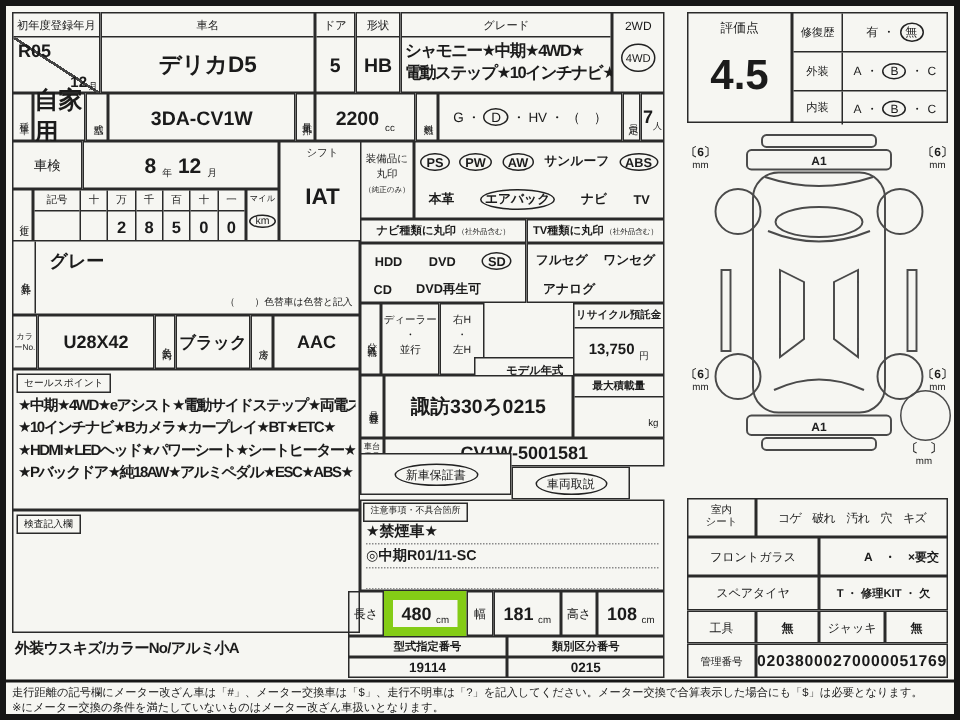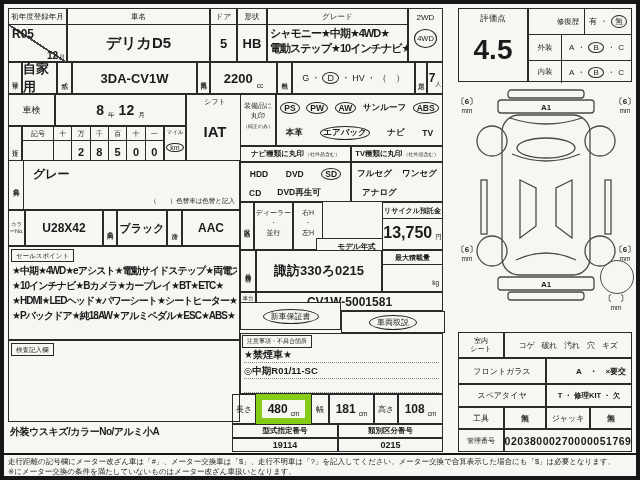--- a/index.html
+++ b/index.html
@@ -64,21 +64,21 @@
     </div>
   </div>
   <div class="cell" style="left:404px;top:4px;width:35px;height:54px;">
     <div class="nb" style="text-align:center;font-size:8px;padding-top:4px;">2WD</div>
     <div class="nb ctr" style="height:32px;">
       <span class="circ" style="font-size:7.5px;padding:4px 2px;">4WD</span>
     </div>
   </div>
 
   <div class="cell vlab" style="left:4px;top:58px;width:14px;height:32px;">車種</div>
-  <div class="cell ctr v" style="left:18px;top:58px;width:35px;height:32px;font-size:13px;">自家用</div>
+  <div class="cell ctr v" style="left:18px;top:58px;width:35px;height:32px;font-size:16px;">自家用</div>
   <div class="cell vlab" style="left:53px;top:58px;width:15px;height:32px;">型式</div>
   <div class="cell ctr v" style="left:68px;top:58px;width:125px;height:32px;font-size:13px;">3DA-CV1W</div>
   <div class="cell vlab" style="left:193px;top:58px;width:13px;height:32px;">排気量</div>
   <div class="cell ctr" style="left:206px;top:58px;width:67px;height:32px;">
     <span class="v" style="font-size:13px;">2200</span>
     <span class="tiny" style="align-self:flex-end;margin:0 0 4px 4px;">cc</span>
   </div>
   <div class="cell vlab" style="left:273px;top:58px;width:15px;height:32px;">燃料</div>
   <div class="cell ctr" style="left:288px;top:58px;width:123px;height:32px;font-size:9px;gap:2px;">
     <span>G</span>
@@ -223,21 +223,21 @@
   <div class="cell" style="left:312px;top:198px;width:81px;height:48px;margin-top:36px;">
     <div class="hd" style="font-weight:bold;">モデル年式</div>
     <div style="display:flex;justify-content:flex-end;align-items:flex-end;gap:5px;height:26px;padding:0 4px 3px 0;">
       <span class="tiny">年</span>
       <span style="font-size:8px;font-weight:bold;">不明</span>
     </div>
   </div>
   <div class="cell" style="left:378px;top:198px;width:61px;height:48px;">
     <div class="hd" style="font-weight:bold;font-size:7px;">リサイクル預託金</div>
     <div style="display:flex;justify-content:center;align-items:center;gap:3px;height:28px;">
-      <span class="v" style="font-size:16px;">13,750</span>
+      <span class="v" style="font-size:10px;">13,750</span>
       <span class="tiny" style="margin-top:8px;">円</span>
     </div>
   </div>
 
   <div class="cell" style="left:4px;top:242px;width:232px;height:94px;">
     <div class="tab" style="left:2px;top:2px;position:absolute;">セールスポイント</div>
     <div style="position:absolute;left:3px;top:16px;right:2px;">
       <div class="salesline">★中期★4WD★eアシスト★電動サイドステップ★両電スラ★</div>
       <div class="salesline">★10インチナビ★Bカメラ★カープレイ★BT★ETC★</div>
       <div class="salesline">★HDMI★LEDヘッド★パワーシート★シートヒーター★</div>
@@ -253,21 +253,21 @@
   </div>
 
   <div class="cell" style="left:236px;top:288px;width:16px;height:19px;">
     <div class="ctr" style="height:100%;font-size:5.5px;text-align:center;line-height:1.2;">車台番号</div>
   </div>
   <div class="cell ctr v" style="left:252px;top:288px;width:187px;height:19px;font-size:12px;">CV1W-5001581</div>
 
   <div class="cell ctr" style="left:236px;top:298px;width:101px;height:28px;">
     <span class="circw" style="font-size:8px;">新車保証書</span>
   </div>
-  <div class="cell ctr" style="left:337px;top:307px;width:104px;height:22px;">
+  <div class="cell ctr" style="left:337px;top:307px;width:79px;height:22px;">
     <span class="circw" style="font-size:8px;">車両取説</span>
   </div>
 
   <div class="cell" style="left:236px;top:329px;width:203px;height:61px;">
     <div class="tab" style="left:1px;top:1px;position:absolute;font-size:6px;">注意事項・不具合箇所</div>
     <div class="v dotl" style="position:absolute;left:3px;top:13px;right:3px;font-size:10px;line-height:15px;">★禁煙車★</div>
     <div class="v dotl" style="position:absolute;left:3px;top:29px;right:3px;font-size:9.5px;line-height:15px;">◎中期R01/11-SC</div>
     <div class="dotl" style="position:absolute;left:3px;top:45px;right:3px;height:13px;"></div>
   </div>
 
@@ -297,21 +297,21 @@
   <div class="cell ctr" style="left:228px;top:420px;width:106px;height:14px;font-size:7.5px;font-weight:bold;">型式指定番号</div>
   <div class="cell ctr" style="left:334px;top:420px;width:105px;height:14px;font-size:7.5px;font-weight:bold;">類別区分番号</div>
   <div class="cell ctr v" style="left:228px;top:434px;width:106px;height:14px;font-size:9px;">19114</div>
   <div class="cell ctr v" style="left:334px;top:434px;width:105px;height:14px;font-size:9px;">0215</div>
 
   <div class="cell" style="left:454px;top:4px;width:70px;height:74px;">
     <div style="font-size:8.5px;text-align:center;padding-top:4px;">評価点</div>
     <div class="ctr v" style="height:50px;font-size:28px;">4.5</div>
   </div>
   <div class="cell" style="left:524px;top:4px;width:104px;height:74px;padding:0;">
-    <div style="display:flex;height:25px;border-bottom:1px solid #2a2a2a;padding-left:23px;">
+    <div style="display:flex;height:25px;border-bottom:1px solid #2a2a2a;">
       <div class="ctr" style="flex:0 0 32px;border-right:1px solid #2a2a2a;font-size:7.5px;">修復歴</div>
       <div class="ctr" style="flex:1;font-size:8px;gap:3px;">
         <span>有</span>
         <span>・</span>
         <span class="circ">無</span>
       </div>
     </div>
     <div style="display:flex;height:25px;border-bottom:1px solid #2a2a2a;">
       <div class="ctr" style="flex:0 0 32px;border-right:1px solid #2a2a2a;font-size:7.5px;">外装</div>
       <div class="ctr" style="flex:1;font-size:8px;gap:3px;">

